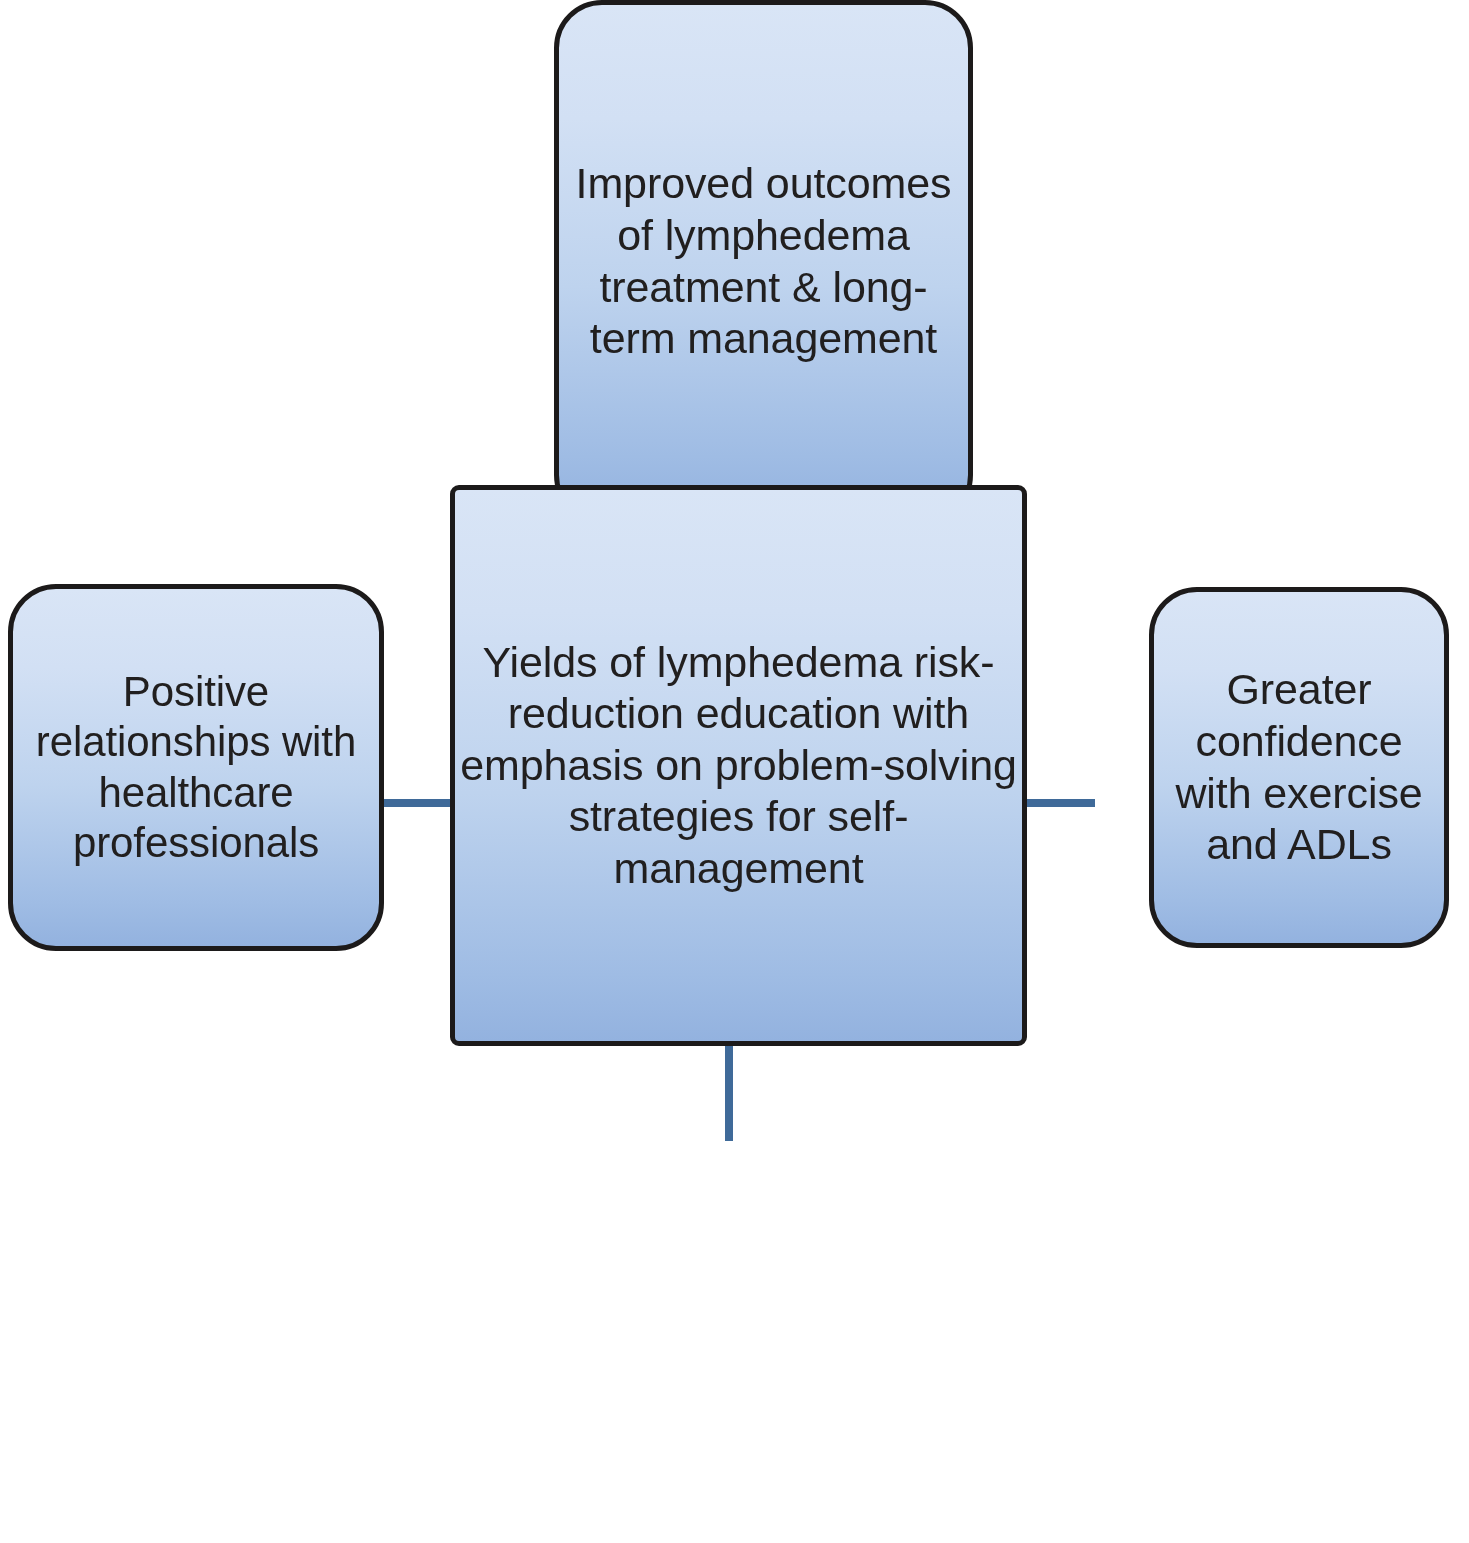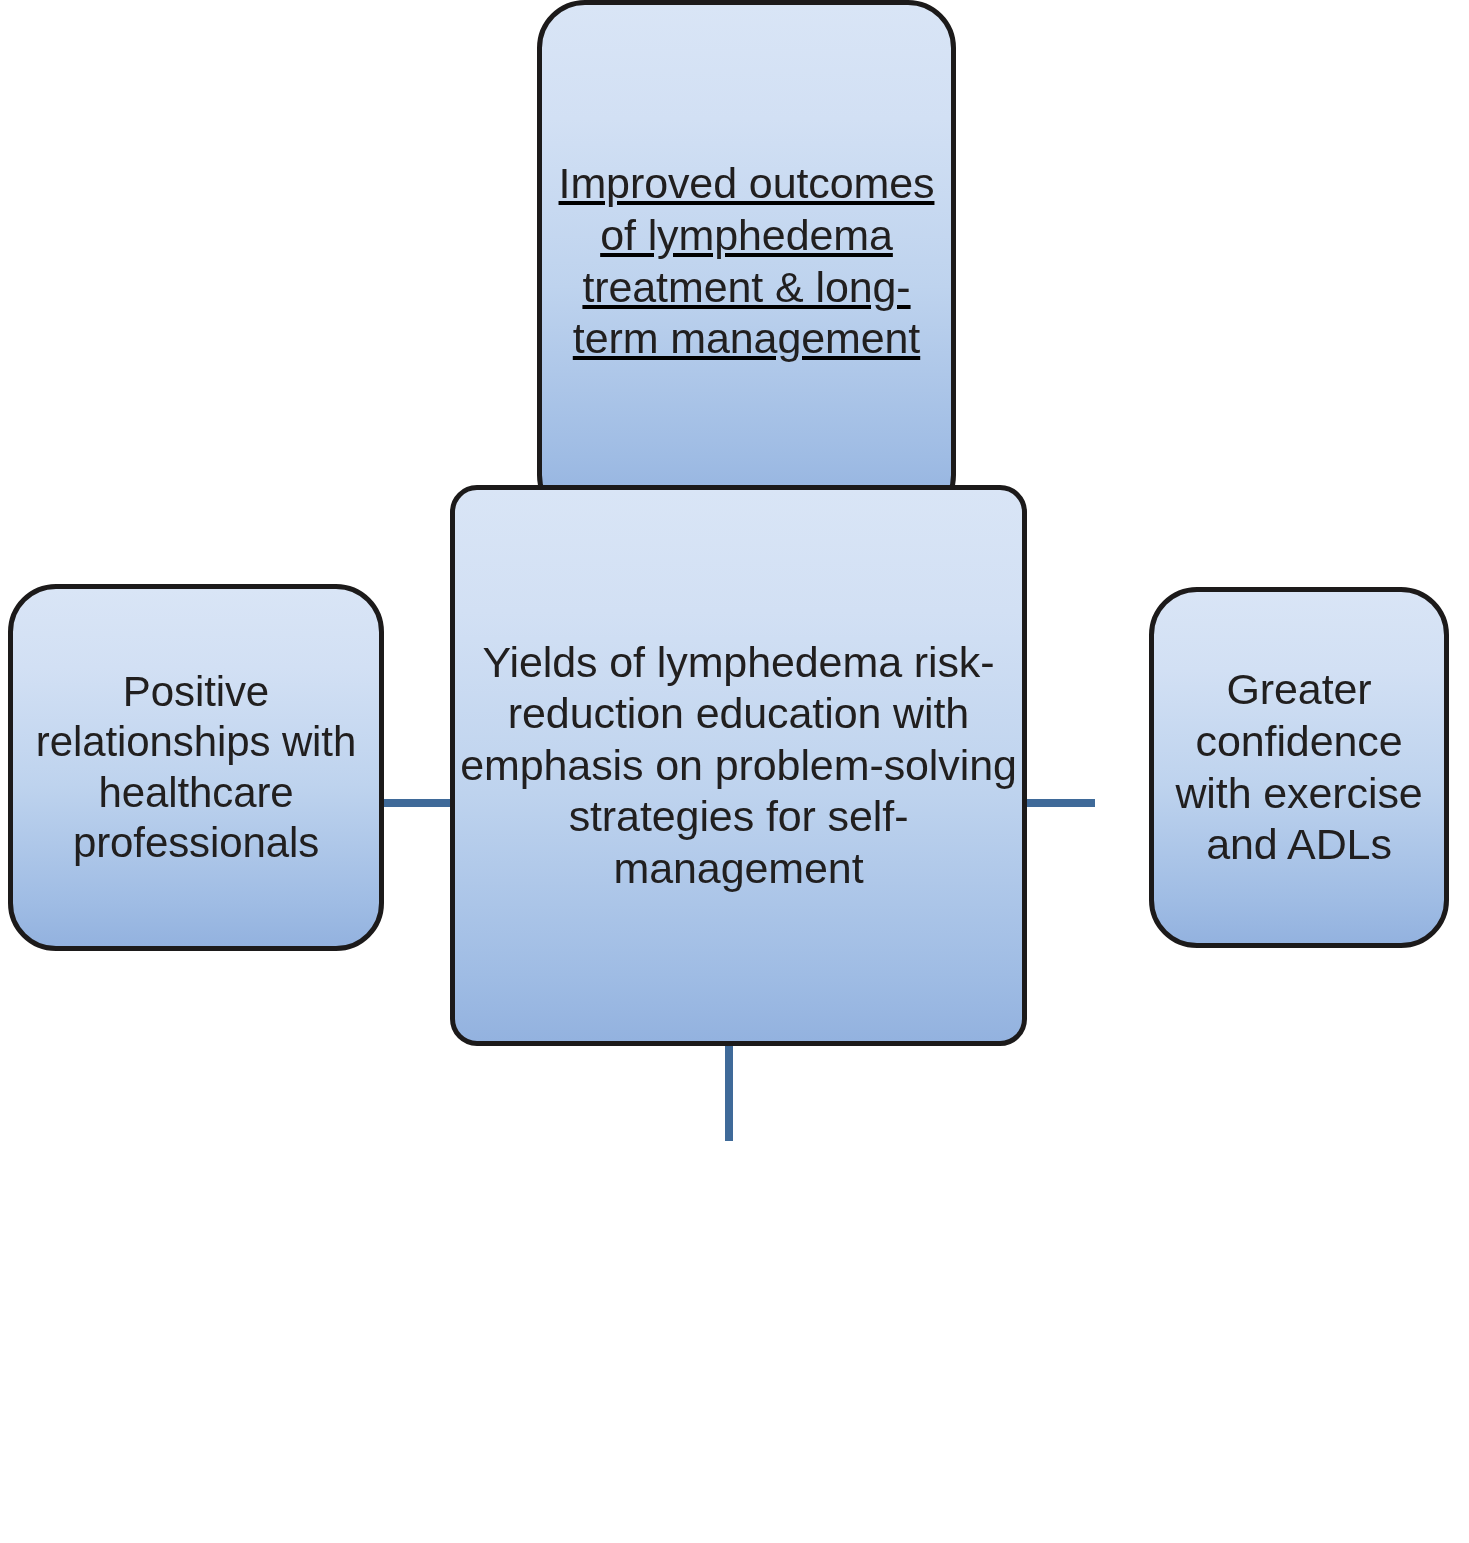--- a/index.html
+++ b/index.html
@@ -44,22 +44,22 @@
     width: 100%;
     text-align: center;
     color: #211f1f;
     font-family: "Liberation Sans", sans-serif;
     line-height: 1.20;
     white-space: pre-line;
     letter-spacing: -0.1px;
   }
 
   
-  #node-top    { left: 537px;  top: 0px;     width: 419px; height: 523px; text-decoration: underline; }
-  #node-center { left: 450px;  top: 485px;   width: 577px; height: 561px; border-radius: 27px; }
+  #node-top    { left: 554px;  top: 0px;     width: 419px; height: 523px; }
+  #node-center { left: 450px;  top: 485px;   width: 577px; height: 561px; border-radius: 9px; }
   #node-left   { left: 8px;    top: 584px;   width: 376px; height: 367px; }
   #node-right  { left: 1149px; top: 587px;   width: 300px; height: 361px; }
   #node-bottom { left: 528px;  top: 1136px;  width: 418px; height: 407px; }
 
   #node-top    .label { font-size: 43px; }
   #node-center .label { font-size: 43px; }
   #node-left   .label { font-size: 42px; }
   #node-right  .label { font-size: 43px; }
   #node-bottom .label { font-size: 43px; }
 

